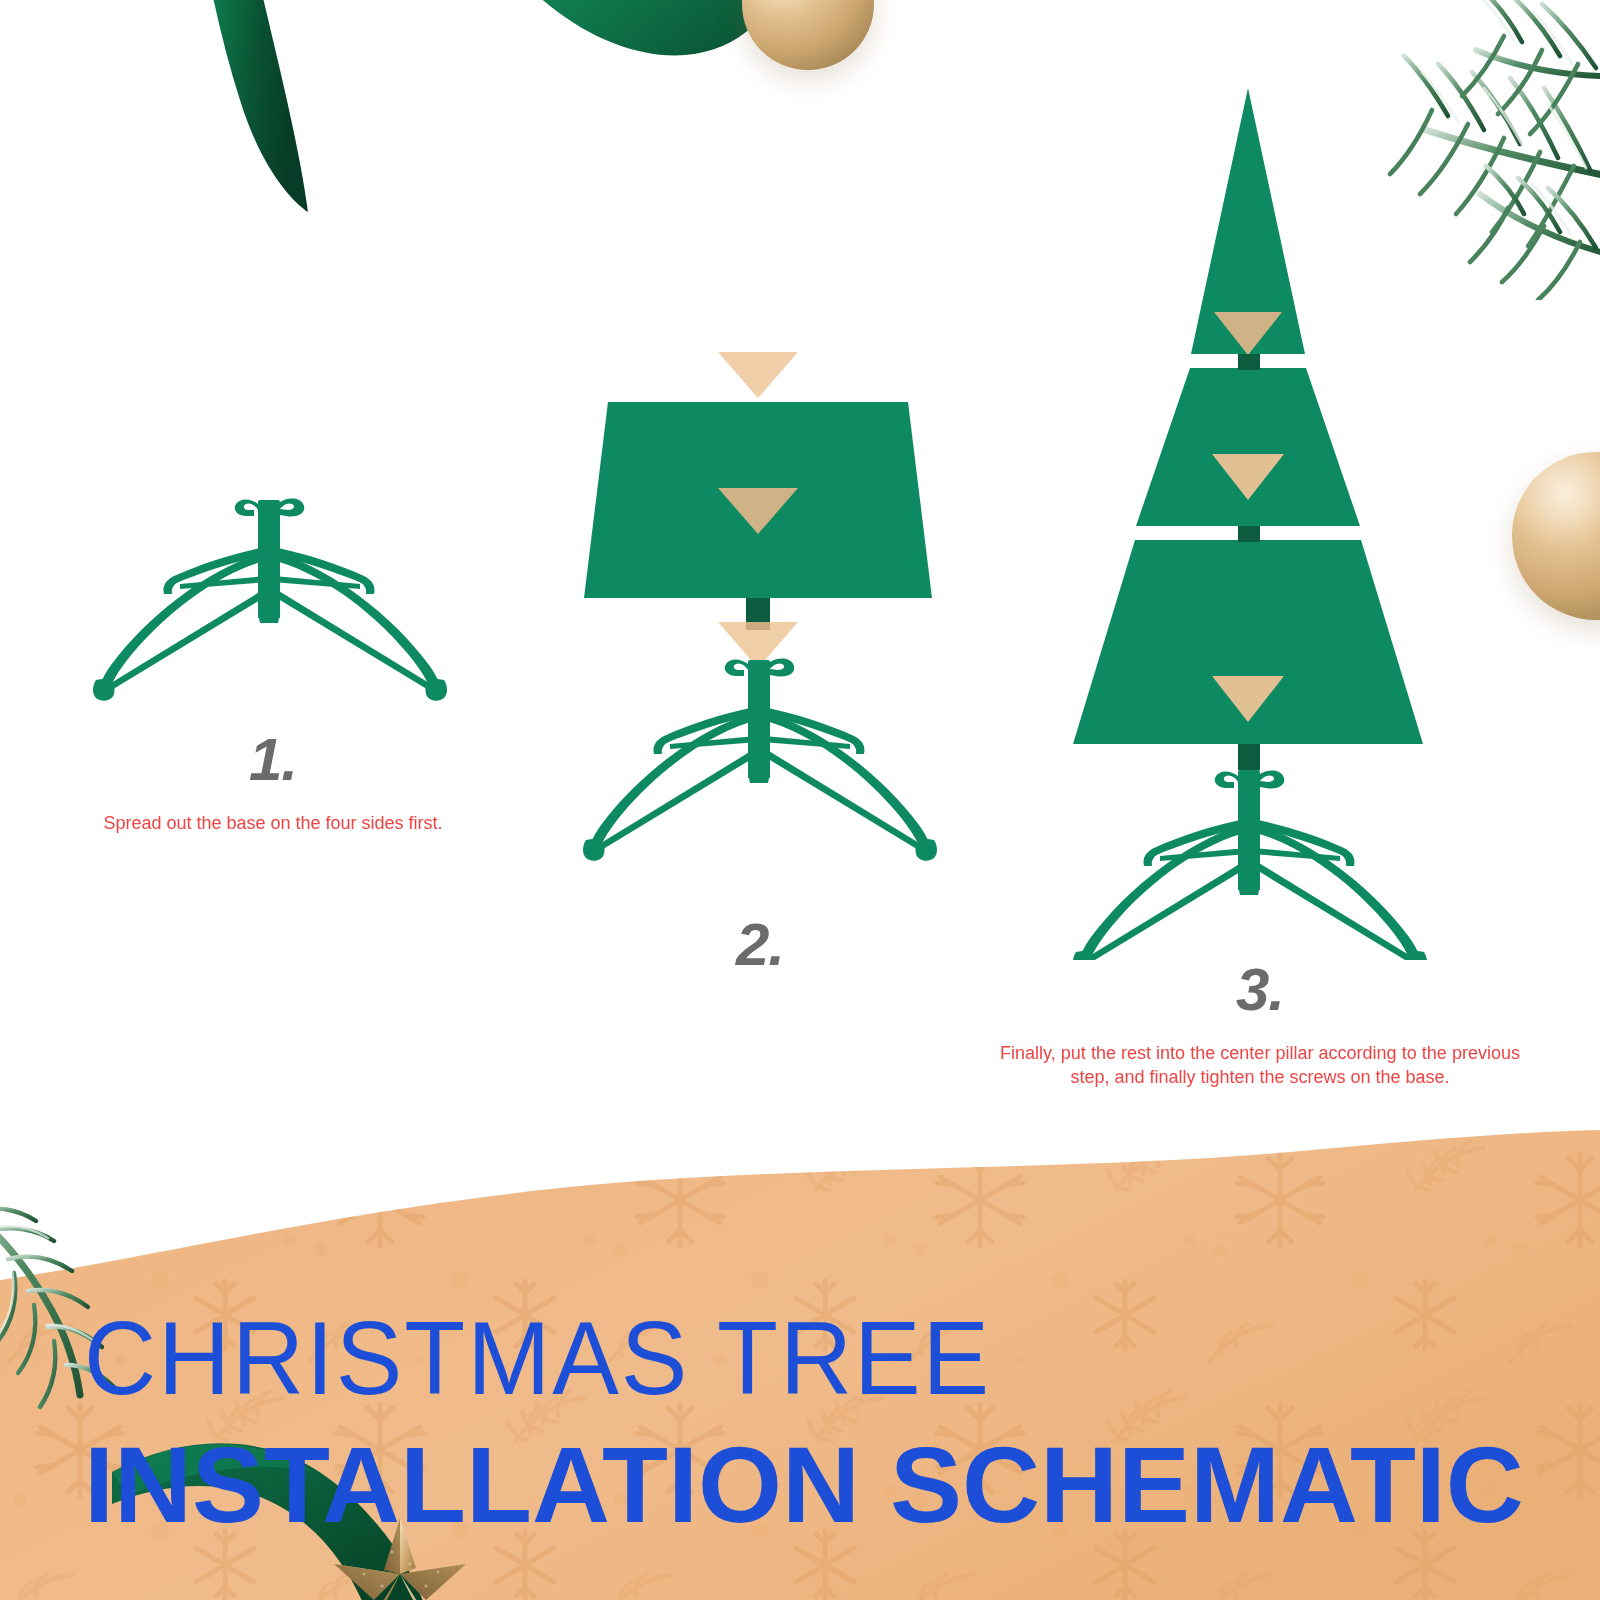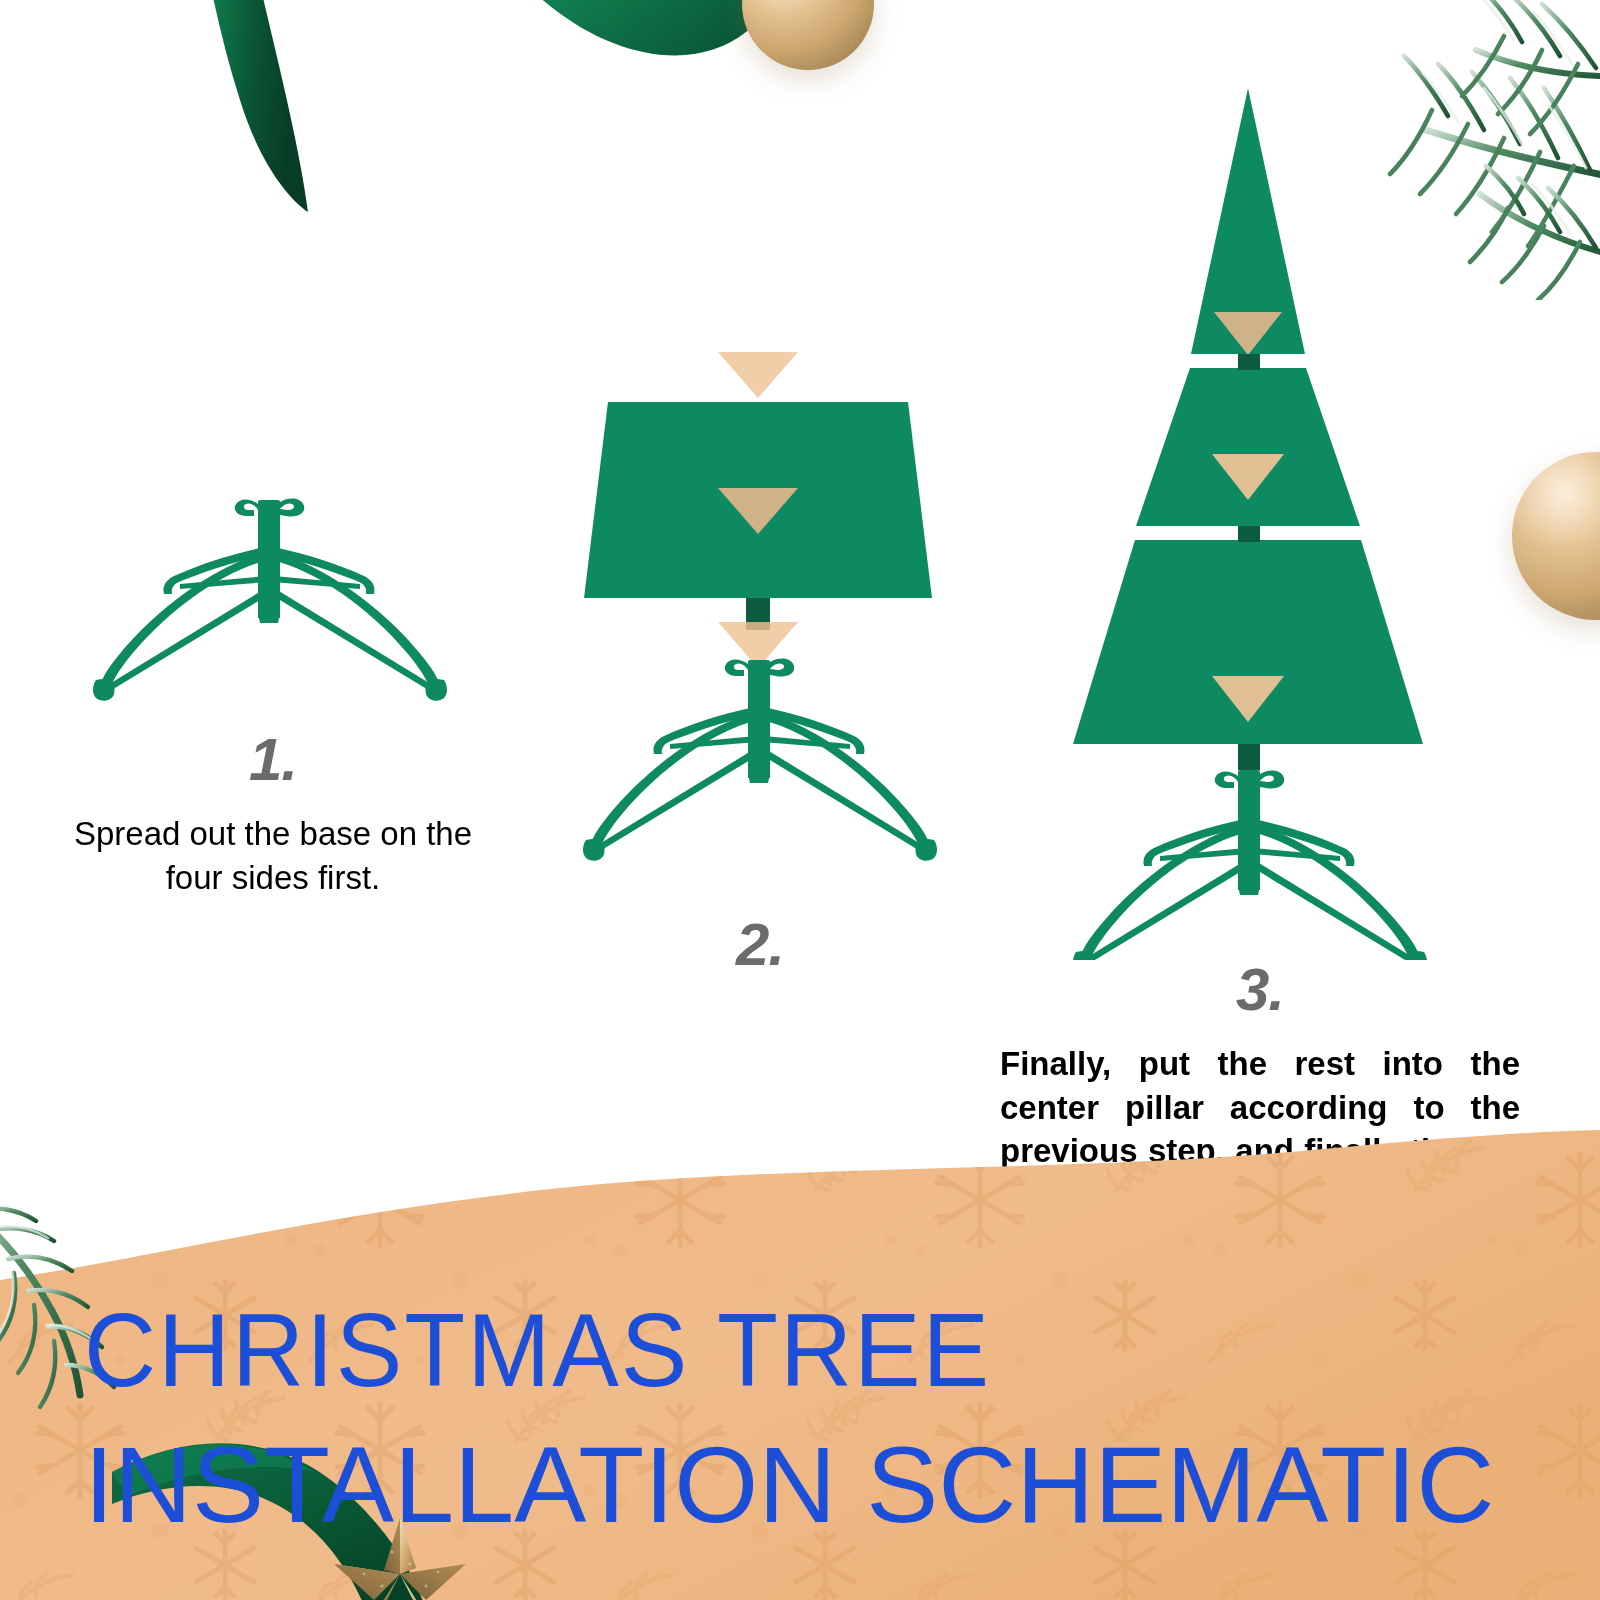--- a/index.html
+++ b/index.html
@@ -69,51 +69,51 @@
   }
   .step-num {
     font-size: 60px;
     font-weight: bold;
     font-style: italic;
     color: #6b6b6b;
     line-height: 1;
     letter-spacing: -1px;
   }
   .step-text {
-    font-size: 33px;
+    font-size: 18px;
     line-height: 1.32;
-    color: #000000;
+    color: #ef4444;
     margin-top: 22px;
   }
-  .step3-text { text-align: justify; text-align-last: center; font-weight: bold; }
+  .step3-text { text-align: justify; text-align-last: center; }
 
   
   .title-block {
     position: absolute;
     left: 84px; right: 70px; bottom: 58px;
     color: #1d4ed8;
   }
   .title-line1 {
     font-size: 104px;
     line-height: 1.0;
     font-weight: 400;
     letter-spacing: 2px;
     transform: scaleX(.96);
     transform-origin: left center;
     white-space: nowrap;
   }
   .title-line2 {
     font-size: 108px;
     line-height: 1.06;
-    font-weight: normal;
+    font-weight: bold;
     letter-spacing: 0px;
     transform: scaleX(1.0);
     transform-origin: left center;
     white-space: nowrap;
-    margin-top: 26px;
+    margin-top: 18px;
   }
 </style>
 </head>
 <body>
 
 <div id="poster">
 
   <svg class="deco ribbon-top" viewBox="0 0 700 480">
     <defs>
       <linearGradient id="rgA" x1="0" y1="0" x2="1" y2="0.3">

